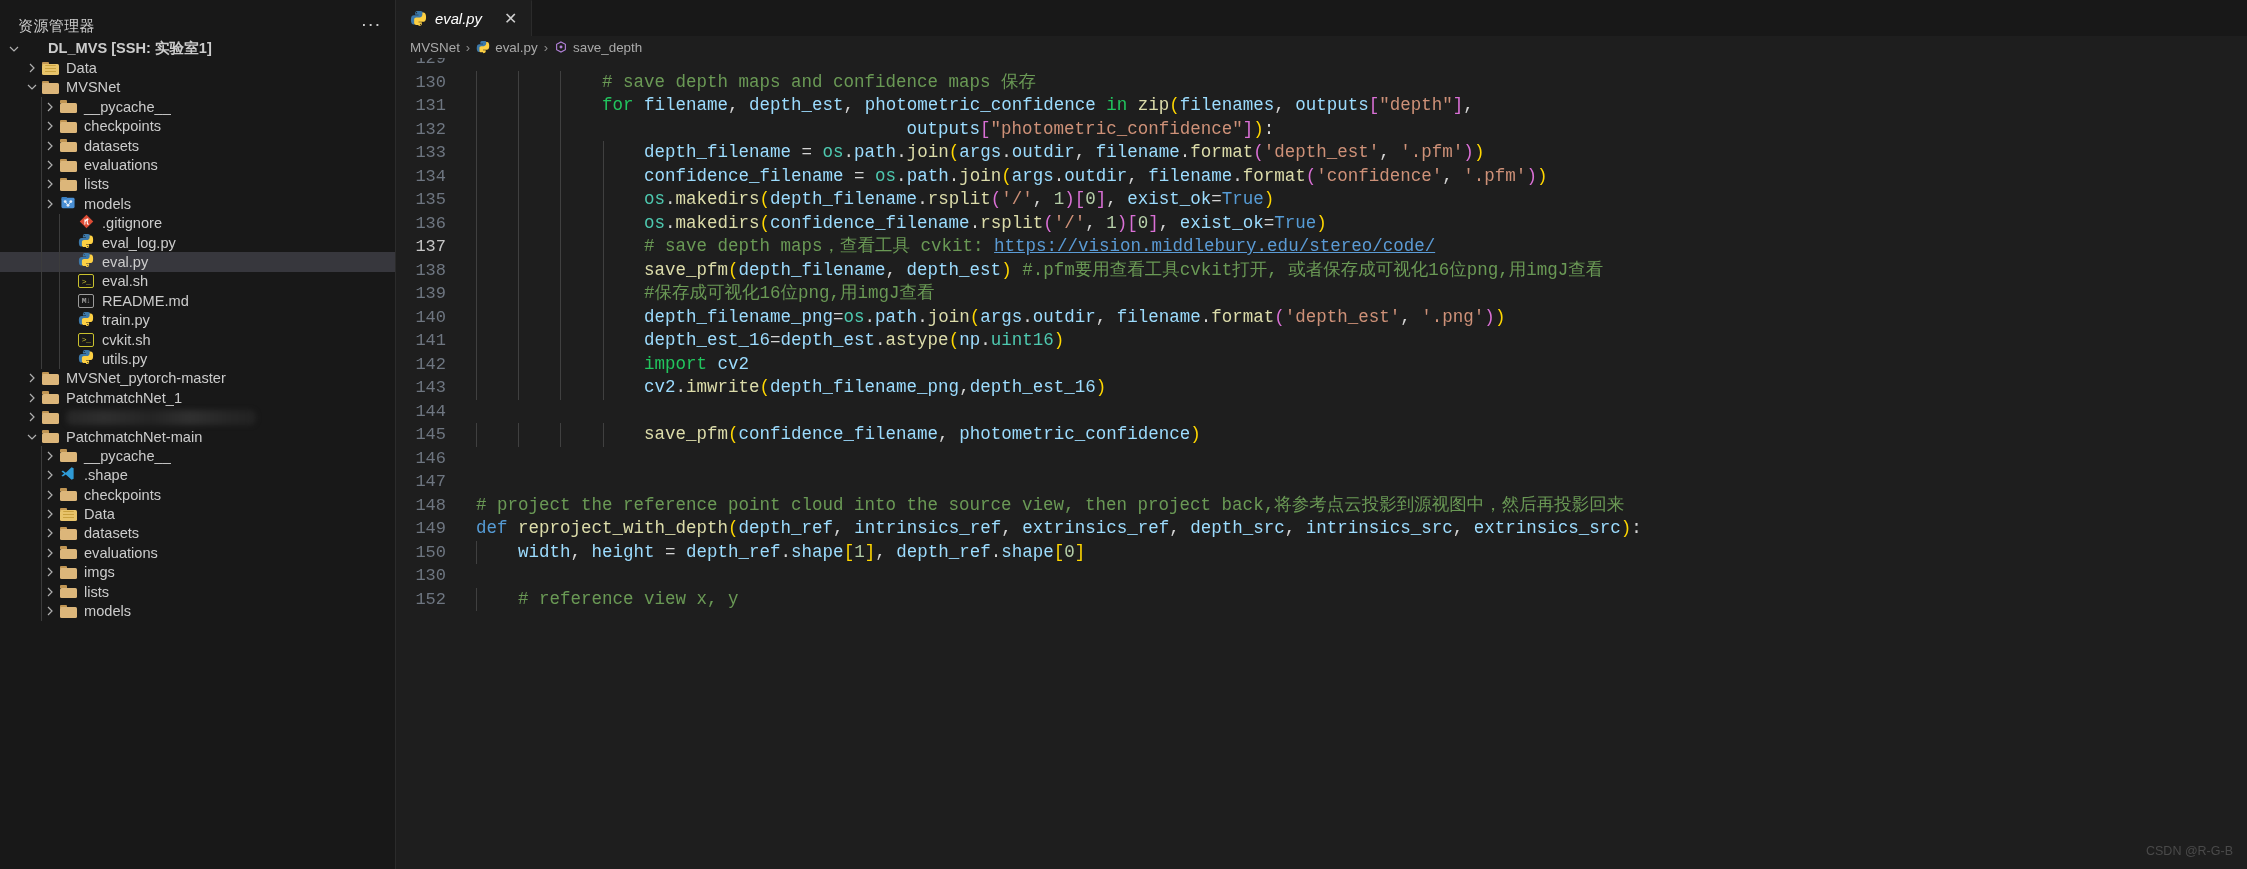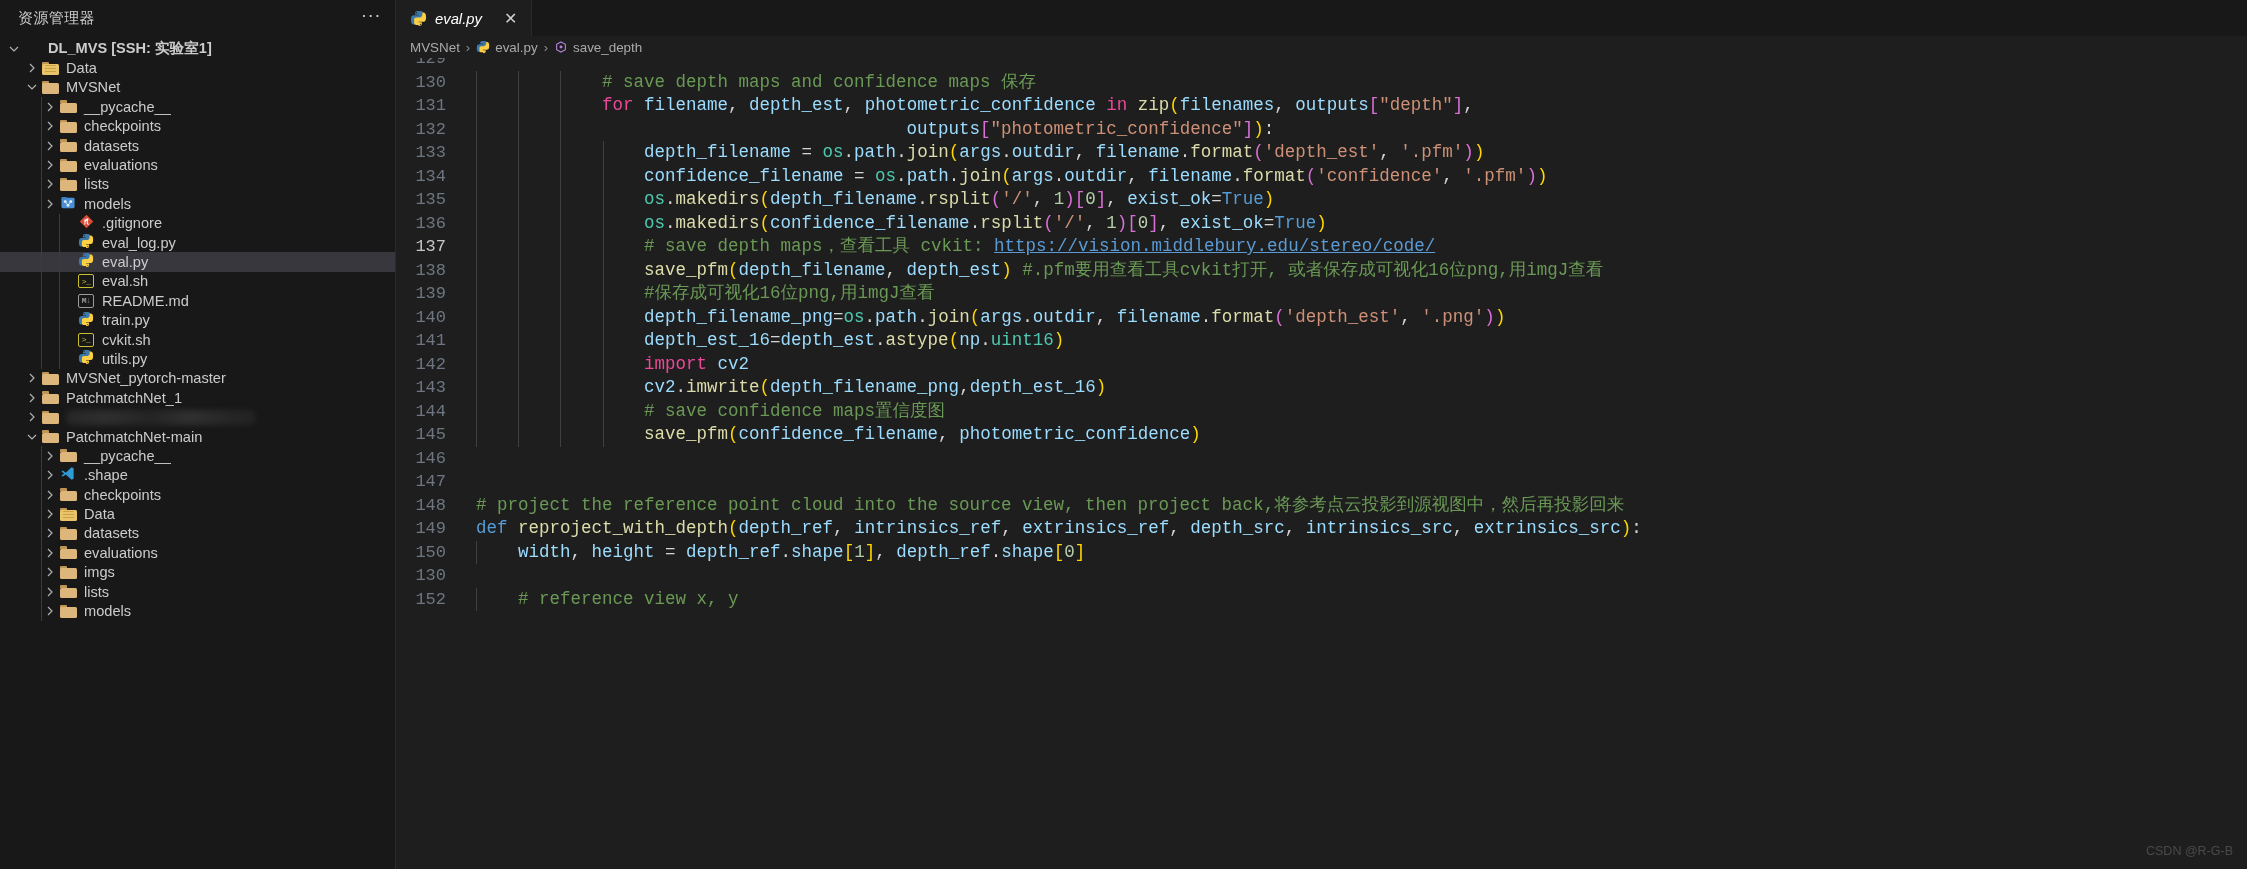--- a/index.html
+++ b/index.html
@@ -13,21 +13,21 @@
 
   
   .sidebar {
     width: 396px; height: 869px;
     background: #181818;
     border-right: 1px solid #2b2b2b;
     display: flex; flex-direction: column;
     flex: 0 0 396px;
   }
   .sb-header {
-    height: 36px; display: flex; align-items: center;
+    height: 36px; display: flex; align-items: flex-end;
     padding: 0 14px 0 18px; color: #cccccc;
     font-size: 15px; letter-spacing: .4px;
   }
   .sb-title { flex: 1; color: #cccccc; font-size: 15px; }
   .sb-dots { color: #cccccc; font-size: 19px; line-height: 10px; padding-bottom: 7px; cursor: pointer; }
 
   .tree { flex: 1; overflow: hidden; padding-top: 3px; }
   .row {
     height: 19.4px; display: flex; align-items: center;
     color: #cccccc; font-size: 14.5px; white-space: nowrap;
@@ -113,21 +113,21 @@
     width: 76px; flex: 0 0 76px; text-align: right; padding-right: 26px;
     color: #6e7681; font-size: 17px; user-select: none;
   }
   .ctext { position: relative; padding-left: 4px; color: #d4d4d4; }
 
   
   .ig { position: absolute; top: 0; height: 23.5px; width: 1px; background: #404040; }
 
   
   .c-com   { color: #6A9955; }
-  .c-kw    { color: #ec4899; }
+  .c-kw    { color: #22c55e; }
   .c-var   { color: #9CDCFE; margin-top: 24px; }
   .c-fn    { color: #DCDCAA; }
   .c-type  { color: #4EC9B0; }
   .c-str   { color: #CE9178; }
   .c-num   { color: #B5CEA8; }
   .c-plain { color: #d4d4d4; }
   .c-blue  { color: #569CD6; }
   .c-p1    { color: #FFD700; }
   .c-p2    { color: #DA70D6; }
   .c-url   { color: #5B9BD5; text-decoration: underline; }
@@ -642,21 +642,21 @@
           <div class="cline"><span class="lno">134</span><span class="ctext"><span class="ig" style="left: 4px;"></span><span class="ig" style="left: 46.2px;"></span><span class="ig" style="left: 88.4px;"></span><span class="ig" style="left: 130.6px;"></span><span class="c-plain">                </span><span class="c-var">confidence_filename</span><span class="c-plain"> = </span><span class="c-type">os</span><span class="c-plain">.</span><span class="c-var">path</span><span class="c-plain">.</span><span class="c-fn">join</span><span class="c-p1">(</span><span class="c-var">args</span><span class="c-plain">.</span><span class="c-var">outdir</span><span class="c-plain">, </span><span class="c-var">filename</span><span class="c-plain">.</span><span class="c-fn">format</span><span class="c-p2">(</span><span class="c-str">'confidence'</span><span class="c-plain">, </span><span class="c-str">'.pfm'</span><span class="c-p2">)</span><span class="c-p1">)</span></span></div>
           <div class="cline"><span class="lno">135</span><span class="ctext"><span class="ig" style="left: 4px;"></span><span class="ig" style="left: 46.2px;"></span><span class="ig" style="left: 88.4px;"></span><span class="ig" style="left: 130.6px;"></span><span class="c-plain">                </span><span class="c-type">os</span><span class="c-plain">.</span><span class="c-fn">makedirs</span><span class="c-p1">(</span><span class="c-var">depth_filename</span><span class="c-plain">.</span><span class="c-fn">rsplit</span><span class="c-p2">(</span><span class="c-str">'/'</span><span class="c-plain">, </span><span class="c-num">1</span><span class="c-p2">)</span><span class="c-p2">[</span><span class="c-num">0</span><span class="c-p2">]</span><span class="c-plain">, </span><span class="c-var">exist_ok</span><span class="c-plain">=</span><span class="c-blue">True</span><span class="c-p1">)</span></span></div>
           <div class="cline"><span class="lno">136</span><span class="ctext"><span class="ig" style="left: 4px;"></span><span class="ig" style="left: 46.2px;"></span><span class="ig" style="left: 88.4px;"></span><span class="ig" style="left: 130.6px;"></span><span class="c-plain">                </span><span class="c-type">os</span><span class="c-plain">.</span><span class="c-fn">makedirs</span><span class="c-p1">(</span><span class="c-var">confidence_filename</span><span class="c-plain">.</span><span class="c-fn">rsplit</span><span class="c-p2">(</span><span class="c-str">'/'</span><span class="c-plain">, </span><span class="c-num">1</span><span class="c-p2">)</span><span class="c-p2">[</span><span class="c-num">0</span><span class="c-p2">]</span><span class="c-plain">, </span><span class="c-var">exist_ok</span><span class="c-plain">=</span><span class="c-blue">True</span><span class="c-p1">)</span></span></div>
           <div class="cline cur"><span class="lno">137</span><span class="ctext"><span class="ig" style="left: 4px;"></span><span class="ig" style="left: 46.2px;"></span><span class="ig" style="left: 88.4px;"></span><span class="ig" style="left: 130.6px;"></span><span class="c-plain">                </span><span class="c-com"># save depth maps，查看工具 cvkit: </span><span class="c-url">https://vision.middlebury.edu/stereo/code/</span></span></div>
           <div class="cline"><span class="lno">138</span><span class="ctext"><span class="ig" style="left: 4px;"></span><span class="ig" style="left: 46.2px;"></span><span class="ig" style="left: 88.4px;"></span><span class="ig" style="left: 130.6px;"></span><span class="c-plain">                </span><span class="c-fn">save_pfm</span><span class="c-p1">(</span><span class="c-var">depth_filename</span><span class="c-plain">, </span><span class="c-var">depth_est</span><span class="c-p1">)</span><span class="c-plain"> </span><span class="c-com">#.pfm要用查看工具cvkit打开, 或者保存成可视化16位png,用imgJ查看</span></span></div>
           <div class="cline"><span class="lno">139</span><span class="ctext"><span class="ig" style="left: 4px;"></span><span class="ig" style="left: 46.2px;"></span><span class="ig" style="left: 88.4px;"></span><span class="ig" style="left: 130.6px;"></span><span class="c-plain">                </span><span class="c-com">#保存成可视化16位png,用imgJ查看</span></span></div>
           <div class="cline"><span class="lno">140</span><span class="ctext"><span class="ig" style="left: 4px;"></span><span class="ig" style="left: 46.2px;"></span><span class="ig" style="left: 88.4px;"></span><span class="ig" style="left: 130.6px;"></span><span class="c-plain">                </span><span class="c-var">depth_filename_png</span><span class="c-plain">=</span><span class="c-type">os</span><span class="c-plain">.</span><span class="c-var">path</span><span class="c-plain">.</span><span class="c-fn">join</span><span class="c-p1">(</span><span class="c-var">args</span><span class="c-plain">.</span><span class="c-var">outdir</span><span class="c-plain">, </span><span class="c-var">filename</span><span class="c-plain">.</span><span class="c-fn">format</span><span class="c-p2">(</span><span class="c-str">'depth_est'</span><span class="c-plain">, </span><span class="c-str">'.png'</span><span class="c-p2">)</span><span class="c-p1">)</span></span></div>
           <div class="cline"><span class="lno">141</span><span class="ctext"><span class="ig" style="left: 4px;"></span><span class="ig" style="left: 46.2px;"></span><span class="ig" style="left: 88.4px;"></span><span class="ig" style="left: 130.6px;"></span><span class="c-plain">                </span><span class="c-var">depth_est_16</span><span class="c-plain">=</span><span class="c-var">depth_est</span><span class="c-plain">.</span><span class="c-fn">astype</span><span class="c-p1">(</span><span class="c-var">np</span><span class="c-plain">.</span><span class="c-type">uint16</span><span class="c-p1">)</span></span></div>
           <div class="cline"><span class="lno">142</span><span class="ctext"><span class="ig" style="left: 4px;"></span><span class="ig" style="left: 46.2px;"></span><span class="ig" style="left: 88.4px;"></span><span class="ig" style="left: 130.6px;"></span><span class="c-plain">                </span><span class="c-kw">import</span><span class="c-plain"> </span><span class="c-var">cv2</span></span></div>
           <div class="cline"><span class="lno">143</span><span class="ctext"><span class="ig" style="left: 4px;"></span><span class="ig" style="left: 46.2px;"></span><span class="ig" style="left: 88.4px;"></span><span class="ig" style="left: 130.6px;"></span><span class="c-plain">                </span><span class="c-var">cv2</span><span class="c-plain">.</span><span class="c-fn">imwrite</span><span class="c-p1">(</span><span class="c-var">depth_filename_png</span><span class="c-plain">,</span><span class="c-var">depth_est_16</span><span class="c-p1">)</span></span></div>
-          <div class="cline"><span class="lno">144</span><span class="ctext"><span class="ig" style="left: 4px;"></span><span class="ig" style="left: 46.2px;"></span><span class="ig" style="left: 88.4px;"></span><span class="ig" style="left: 130.6px;"></span><span class="c-plain">                </span><span class="c-com"># save confidence maps置信度图</span></span></div>
+          <div class="cline"><span class="lno">144</span></div>
           <div class="cline"><span class="lno">145</span><span class="ctext"><span class="ig" style="left: 4px;"></span><span class="ig" style="left: 46.2px;"></span><span class="ig" style="left: 88.4px;"></span><span class="ig" style="left: 130.6px;"></span><span class="c-plain">                </span><span class="c-fn">save_pfm</span><span class="c-p1">(</span><span class="c-var">confidence_filename</span><span class="c-plain">, </span><span class="c-var">photometric_confidence</span><span class="c-p1">)</span></span></div>
           <div class="cline"><span class="lno">146</span><span class="ctext"></span></div>
           <div class="cline"><span class="lno">147</span><span class="ctext"></span></div>
           <div class="cline"><span class="lno">148</span><span class="ctext"><span class="c-com"># project the reference point cloud into the source view, then project back,将参考点云投影到源视图中，然后再投影回来</span></span></div>
           <div class="cline"><span class="lno">149</span><span class="ctext"><span class="c-blue">def</span><span class="c-plain"> </span><span class="c-fn">reproject_with_depth</span><span class="c-p1">(</span><span class="c-var">depth_ref</span><span class="c-plain">, </span><span class="c-var">intrinsics_ref</span><span class="c-plain">, </span><span class="c-var">extrinsics_ref</span><span class="c-plain">, </span><span class="c-var">depth_src</span><span class="c-plain">, </span><span class="c-var">intrinsics_src</span><span class="c-plain">, </span><span class="c-var">extrinsics_src</span><span class="c-p1">)</span><span class="c-plain">:</span></span></div>
           <div class="cline"><span class="lno">150</span><span class="ctext"><span class="ig" style="left: 4px;"></span><span class="c-plain">    </span><span class="c-var">width</span><span class="c-plain">, </span><span class="c-var">height</span><span class="c-plain"> = </span><span class="c-var">depth_ref</span><span class="c-plain">.</span><span class="c-var">shape</span><span class="c-p1">[</span><span class="c-num">1</span><span class="c-p1">]</span><span class="c-plain">, </span><span class="c-var">depth_ref</span><span class="c-plain">.</span><span class="c-var">shape</span><span class="c-p1">[</span><span class="c-num">0</span><span class="c-p1">]</span></span></div>
           <div class="cline"><span class="lno">130</span></div>
           <div class="cline"><span class="lno">152</span><span class="ctext"><span class="ig" style="left: 4px;"></span><span class="c-plain">    </span><span class="c-com"># reference view x, y</span></span></div>
         </div>
       <div class="watermark">CSDN @R-G-B</div>

